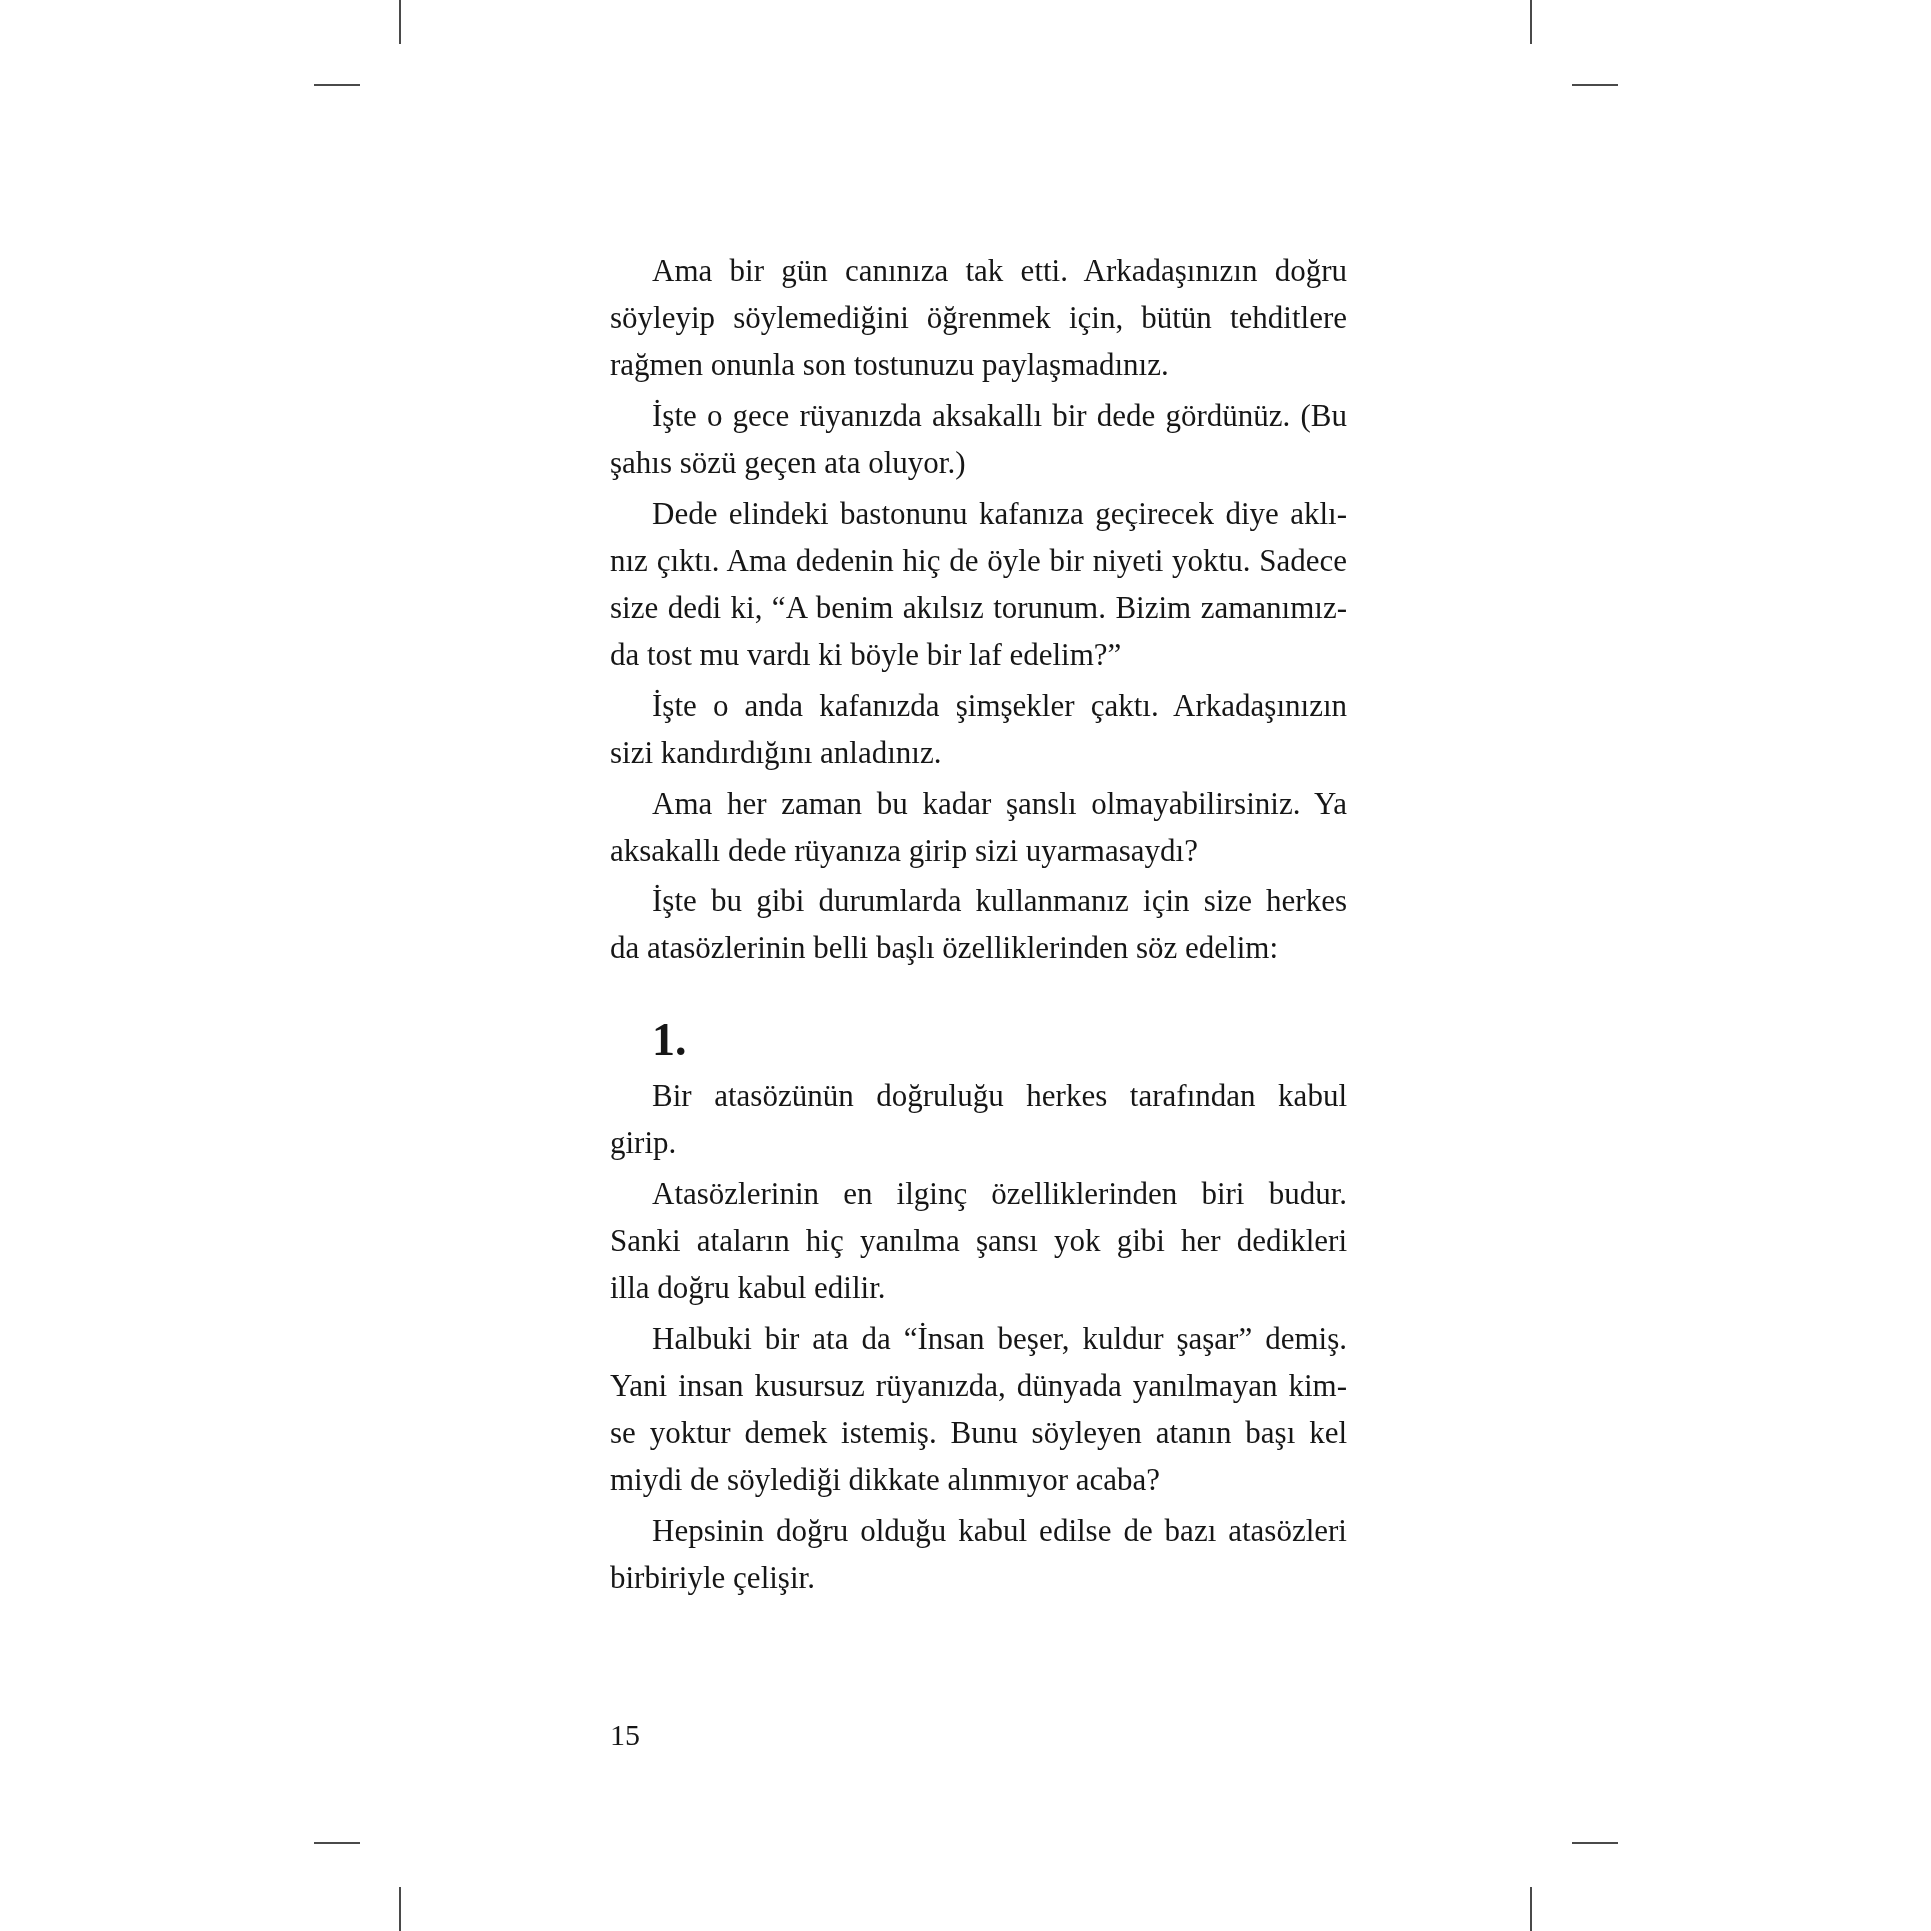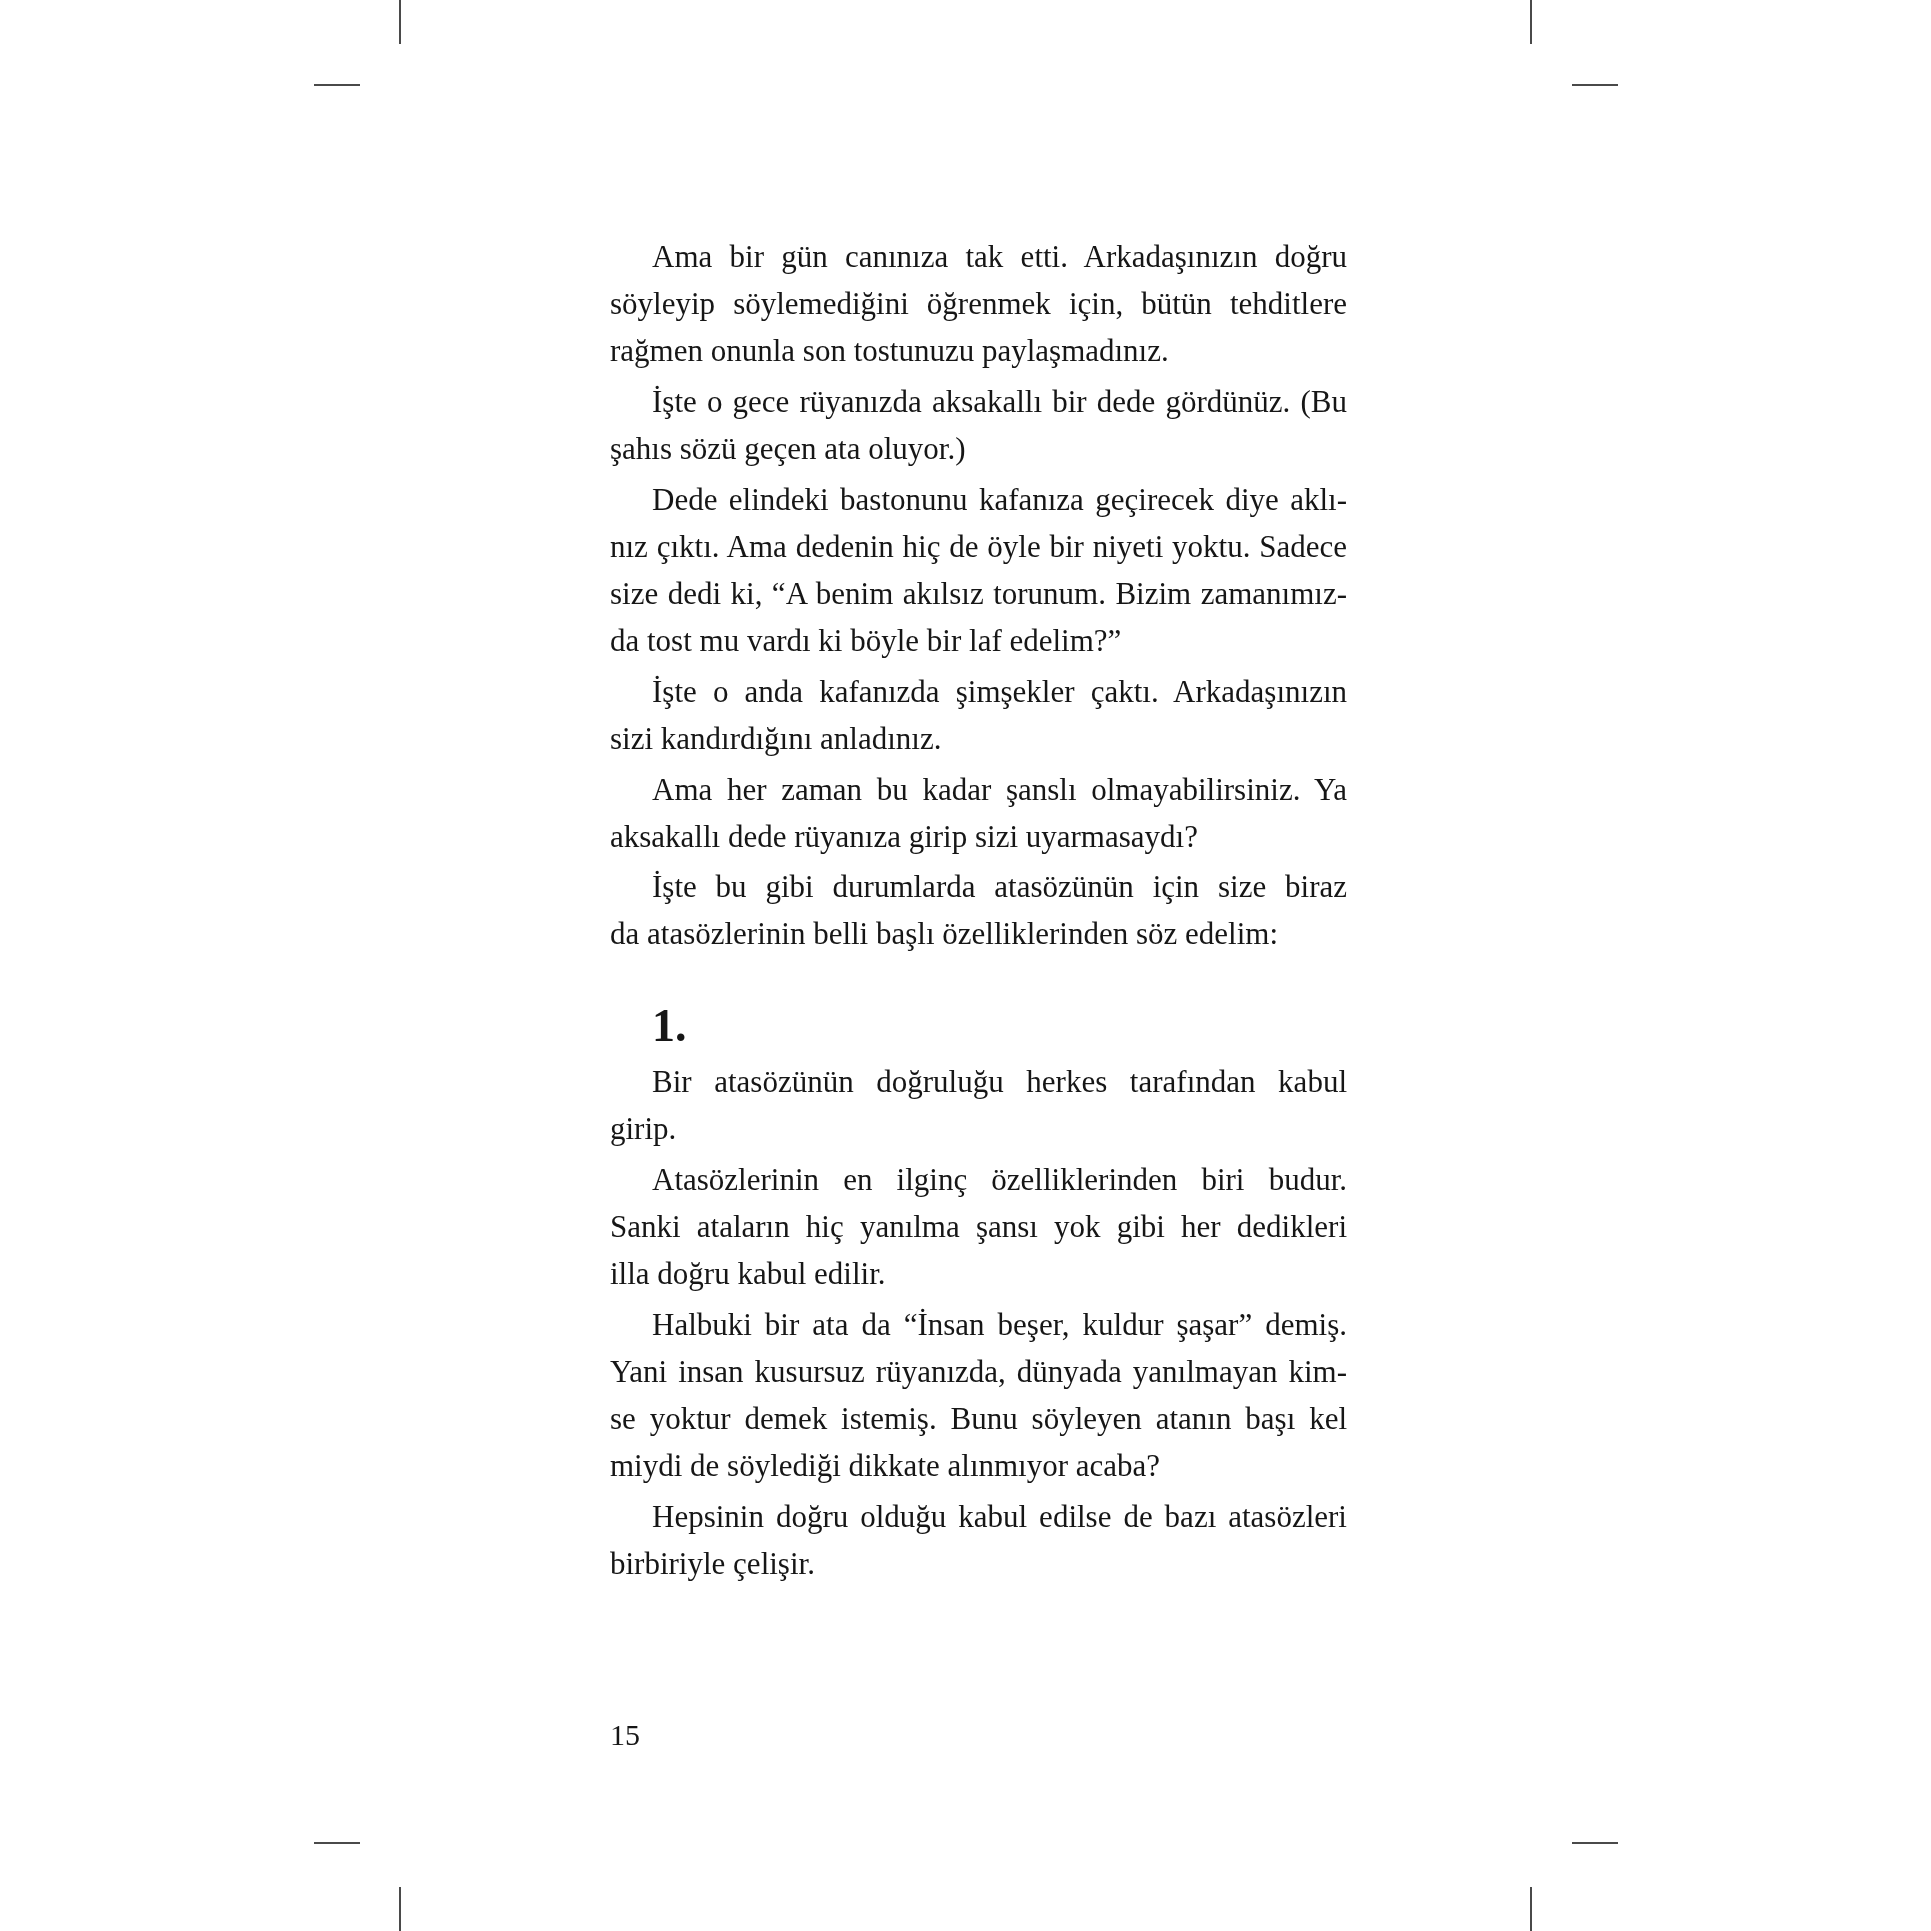--- a/index.html
+++ b/index.html
@@ -28,21 +28,21 @@
   .trim.v.tr{left:1530px;top:0;}
   .trim.v.bl{left:399px;bottom:0;}
   .trim.v.br{left:1530px;bottom:0;}
   .trim.h.tl{left:314px;top:84px;}
   .trim.h.tr{left:1572px;top:84px;}
   .trim.h.bl{left:314px;top:1842px;}
   .trim.h.br{left:1572px;top:1842px;}
   
   .textblock{
     position:absolute;
-    left:610px;top:233px;
+    left:610px;top:247px;
     width:737px;
     font-size:31px;
     line-height:47px;
   }
   .para{margin:0 0 3.9px 0;}
   .pline{
     height:47px;
     overflow:hidden;
     text-align:justify;
     text-align-last:justify;
@@ -98,21 +98,21 @@
       </div>
       <div class="para">
         <div class="pline first">İşte o anda kafanızda şimşekler çaktı. Arkadaşınızın</div>
         <div class="pline last">sizi kandırdığını anladınız.</div>
       </div>
       <div class="para">
         <div class="pline first">Ama her zaman bu kadar şanslı olmayabilirsiniz. Ya</div>
         <div class="pline last">aksakallı dede rüyanıza girip sizi uyarmasaydı?</div>
       </div>
       <div class="para">
-        <div class="pline first">İşte bu gibi durumlarda atasözünün için size biraz</div>
+        <div class="pline first">İşte bu gibi durumlarda kullanmanız için size herkes</div>
         <div class="pline last">da atasözlerinin belli başlı özelliklerinden söz edelim:</div>
       </div>
       <div class="section-heading">1.</div>
       <div class="para">
         <div class="pline first">Bir atasözünün doğruluğu herkes tarafından kabul</div>
         <div class="pline last">girip.</div>
       </div>
       <div class="para">
         <div class="pline first">Atasözlerinin en ilginç özelliklerinden biri budur.</div>
         <div class="pline">Sanki ataların hiç yanılma şansı yok gibi her dedikleri</div>

